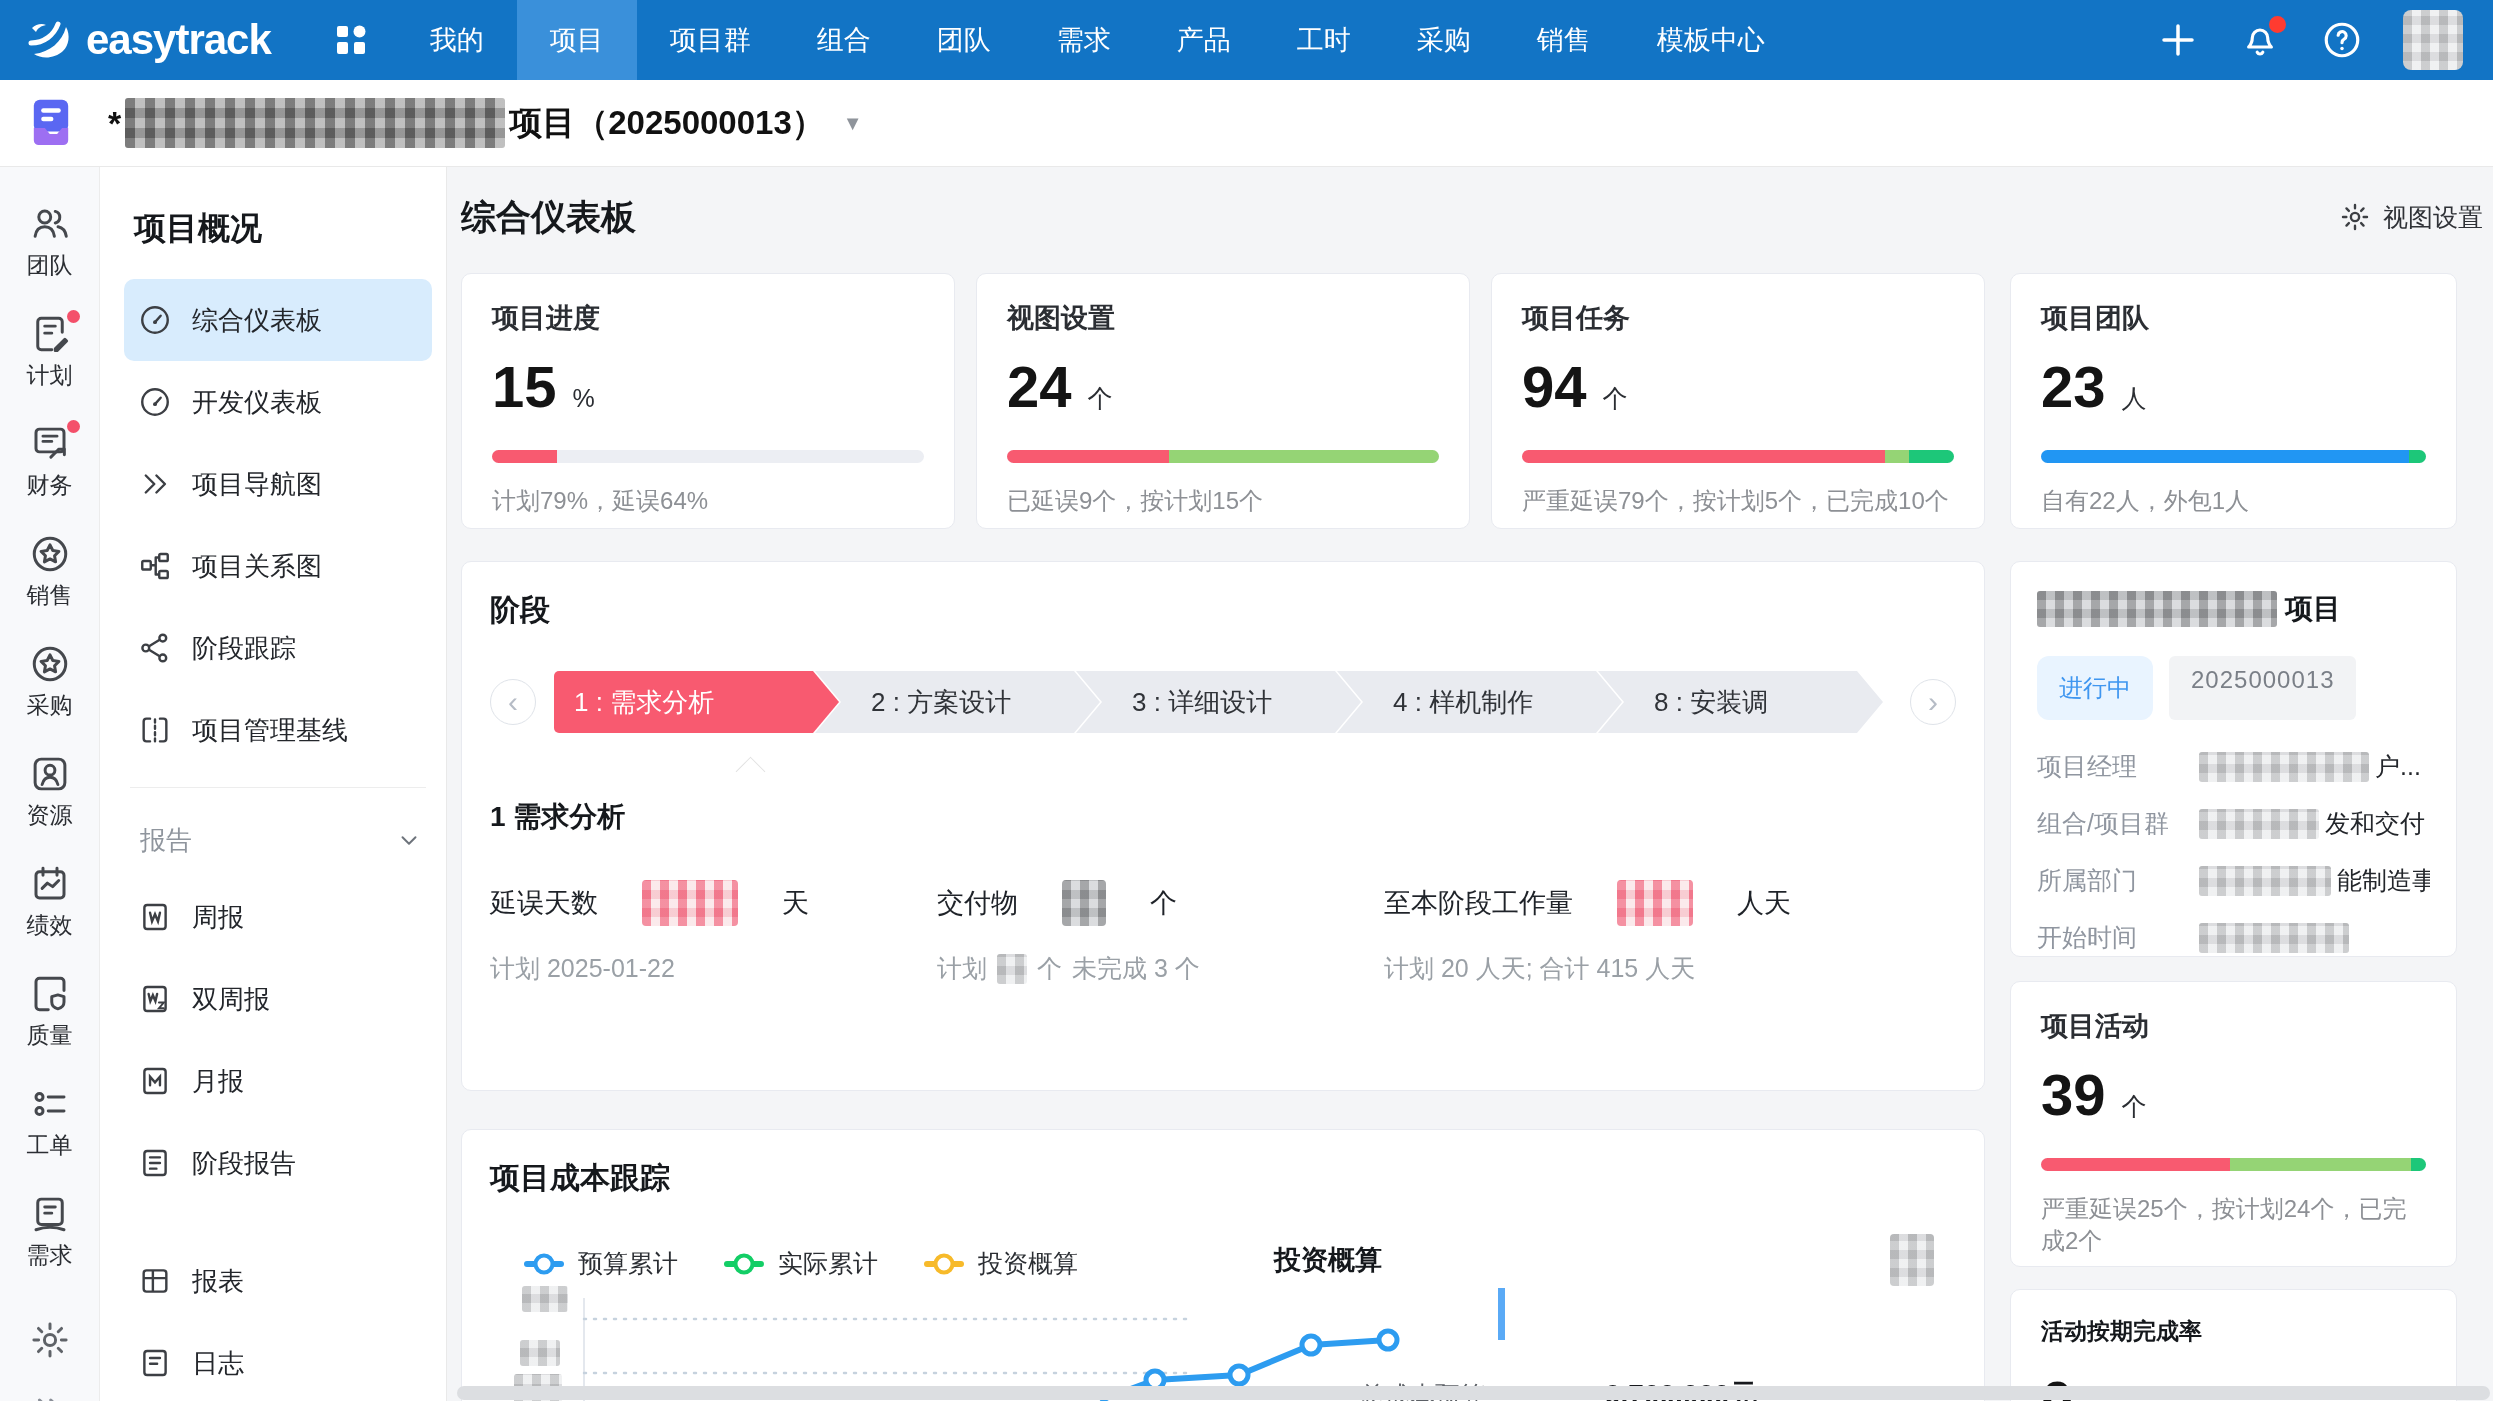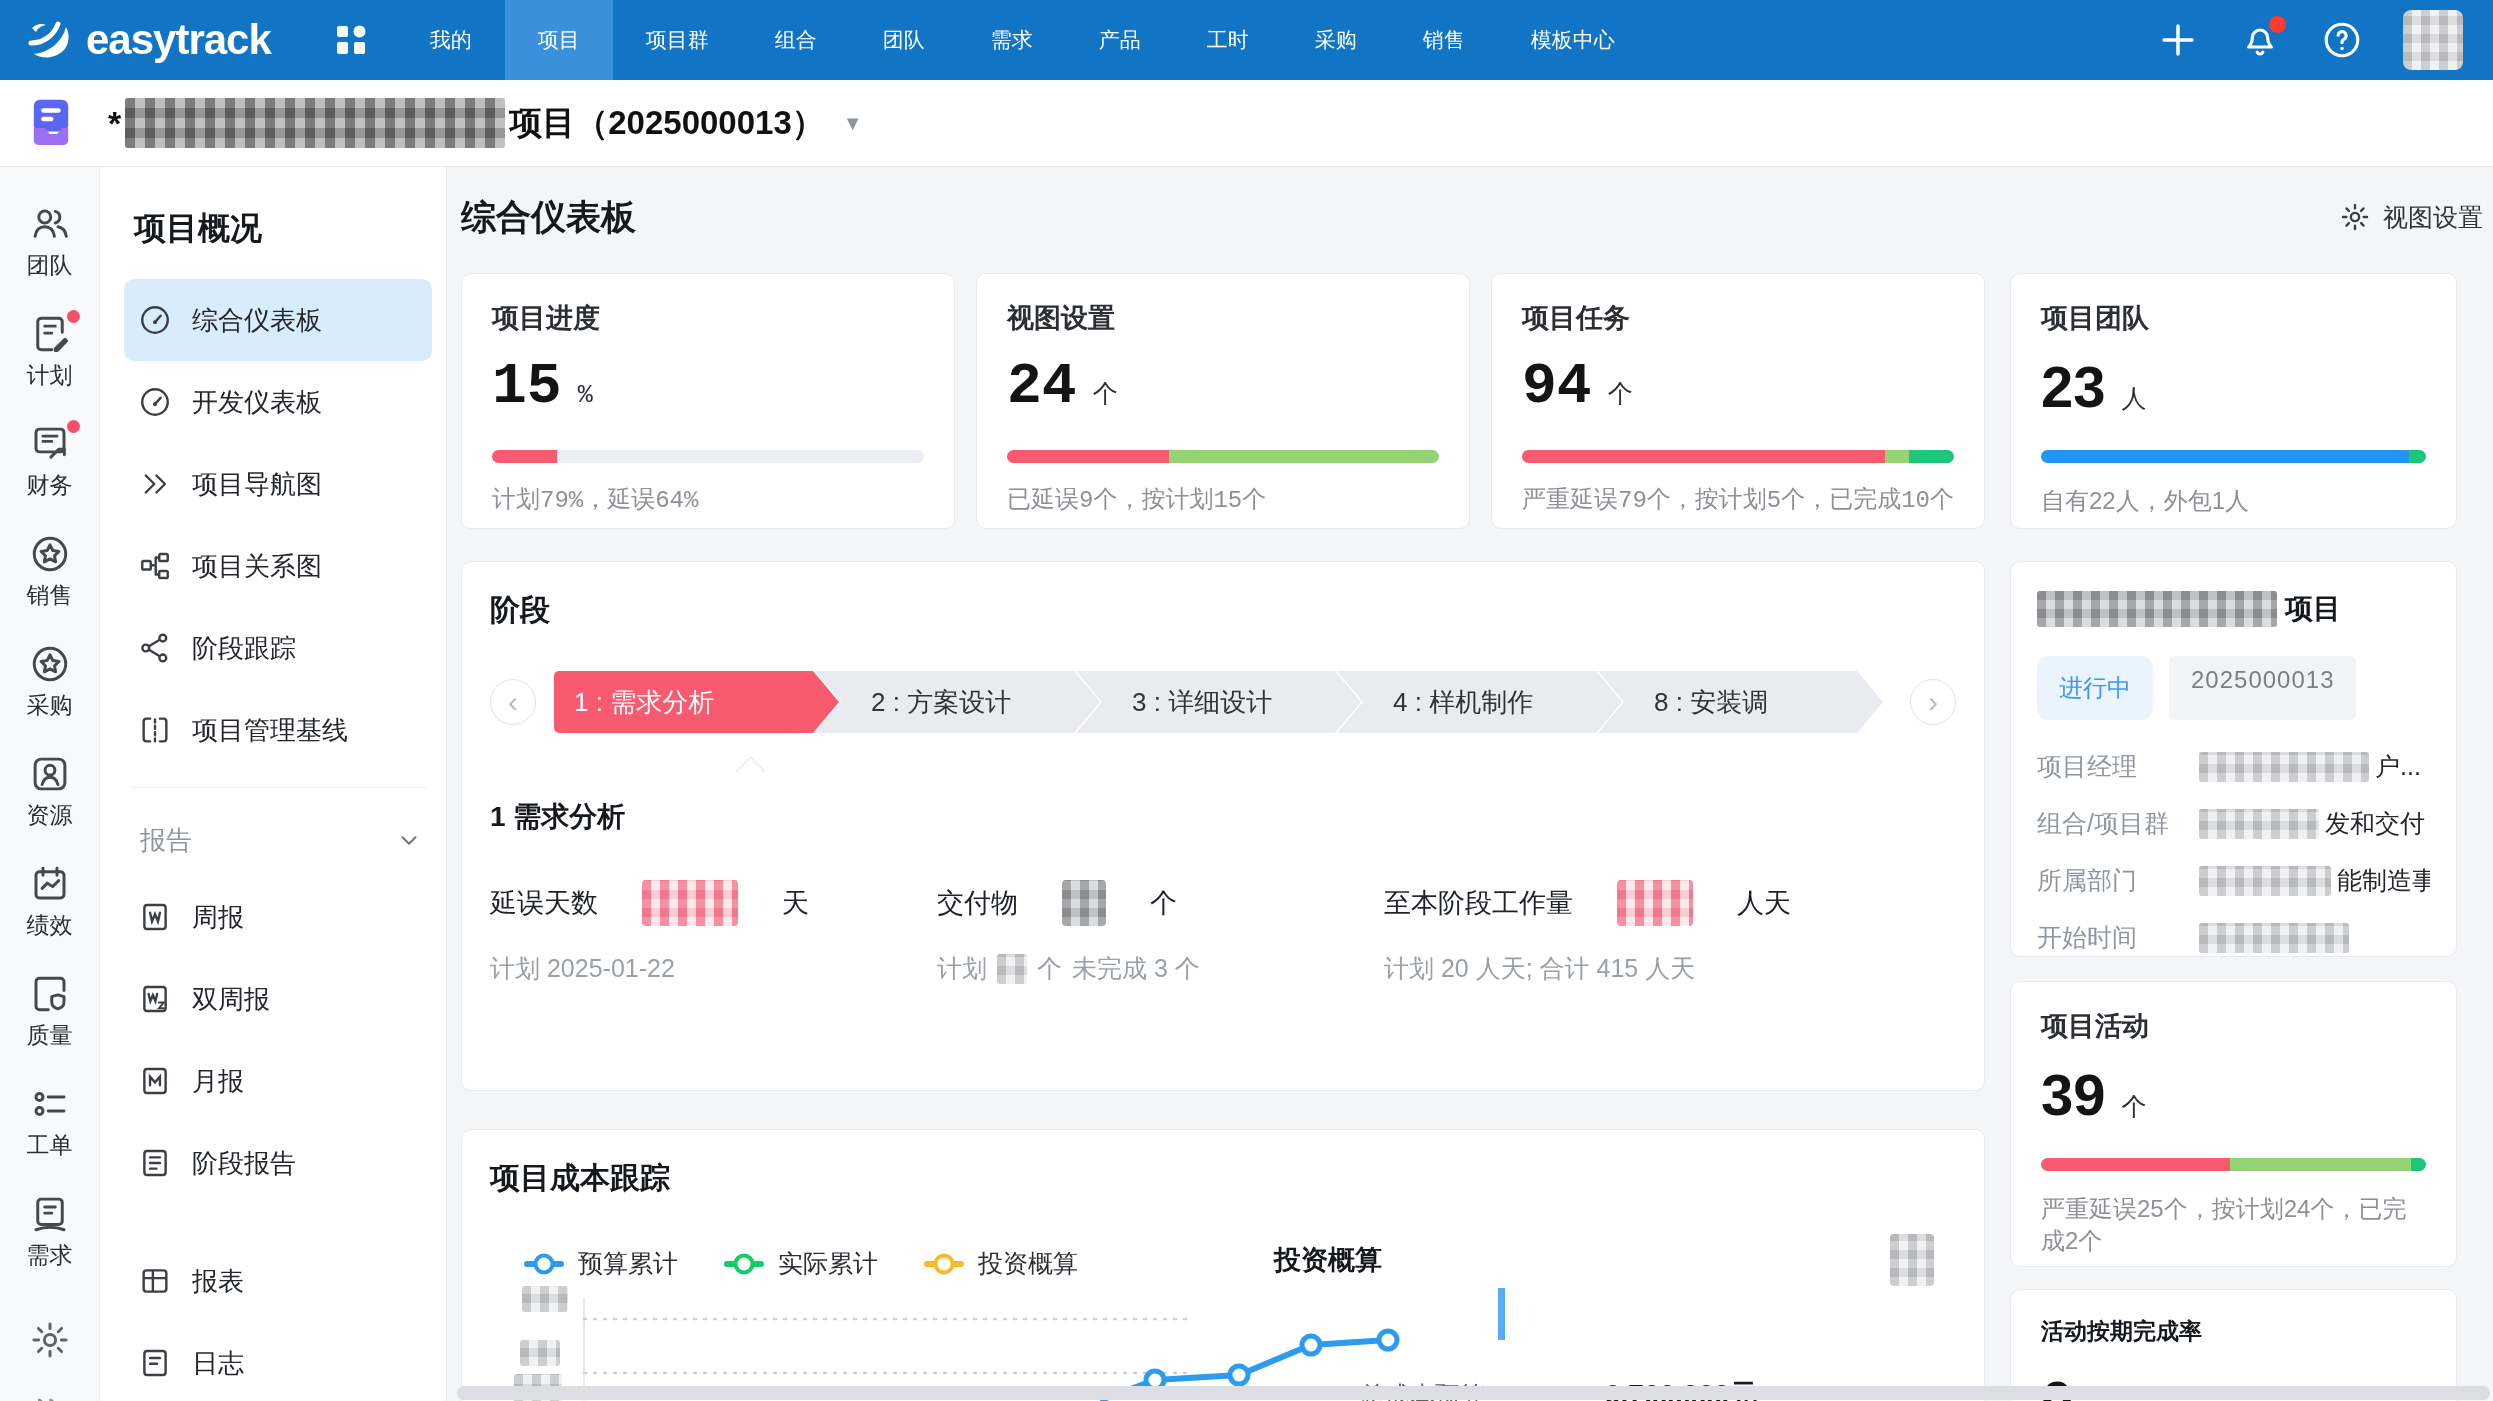--- a/index.html
+++ b/index.html
@@ -5,21 +5,21 @@
   html,body{margin:0;padding:0;}
   body{width:2493px;height:1401px;overflow:hidden;font-family:"Liberation Sans","DejaVu Sans",sans-serif;background:#f4f5f7;color:#1f2329;}
   .page{width:2493px;height:1401px;position:relative;}
 
   
   .topnav{height:80px;background:#1274c5;display:flex;align-items:center;color:#fff;}
   .brand{display:flex;align-items:center;gap:12px;padding:0 16px 0 22px;cursor:pointer;}
   .brand-text{font-size:42px;font-weight:700;letter-spacing:-1px;}
   .nav-grid{margin:0 26px 0 44px;display:flex;cursor:pointer;}
   .topnav nav{display:flex;height:100%;}
-  .nav-item{display:flex;align-items:center;padding:6px 33px;font-size:21px;color:#fff;cursor:pointer;white-space:nowrap;}
+  .nav-item{display:flex;align-items:center;padding:6px 33px;font-size:27px;color:#fff;cursor:pointer;white-space:nowrap;}
   .nav-item.active{background:#3a90da;}
   .nav-right{margin-left:auto;display:flex;align-items:center;gap:40px;padding-right:30px;}
   .icon-btn{position:relative;display:flex;cursor:pointer;}
   .bell-dot{position:absolute;top:-5px;right:-7px;width:17px;height:17px;border-radius:50%;background:#ff3b30;border:2px solid #1274c5;}
   .avatar{width:60px;height:60px;border-radius:8px;cursor:pointer;}
 
   
   .titlebar{height:86px;background:#fff;border-bottom:1px solid #e9e9e9;display:flex;align-items:center;padding-left:24px;}
   .proj-ico{width:54px;height:54px;margin-right:30px;}
   .pt-star{font-size:34px;font-weight:700;color:#111;}
@@ -63,21 +63,21 @@
   .view-settings{display:flex;align-items:center;gap:12px;font-size:25px;color:#2f3237;cursor:pointer;white-space:nowrap;}
   .view-settings svg{width:32px;height:32px;color:#3c3f44;}
   .cols{display:flex;gap:25px;}
   .col-left{width:1524px;flex:none;}
   .col-right{width:447px;flex:none;}
 
   .panel{background:#fff;border:1px solid #e8eaf0;border-radius:10px;box-sizing:border-box;}
 
   .stats-row{display:flex;gap:21px;}
   .stat-card{padding:26px 30px;height:256px;}
-  .stats-row .stat-card{width:494px;font-family:Liberation Mono, monospace;}
+  .stats-row .stat-card{width:494px;}
   .stat-title{font-size:27px;color:#2b2e33;font-weight:600;white-space:nowrap;}
   .stat-value-row{margin-top:22px;display:flex;align-items:baseline;}
   .stat-value{font-size:58px;font-weight:700;color:#141414;line-height:1;}
   .stat-unit{font-size:25px;color:#2b2e33;margin-left:16px;}
   .bar{margin-top:34px;height:13px;border-radius:7px;background:#eceef3;overflow:hidden;display:flex;}
   .bar i{height:100%;display:block;}
   .stat-note{margin-top:22px;font-size:24px;color:#8d9095;line-height:1.35;}
 
   
   .stage-panel{margin-top:32px;height:530px;padding:26px 28px;position:relative;}

